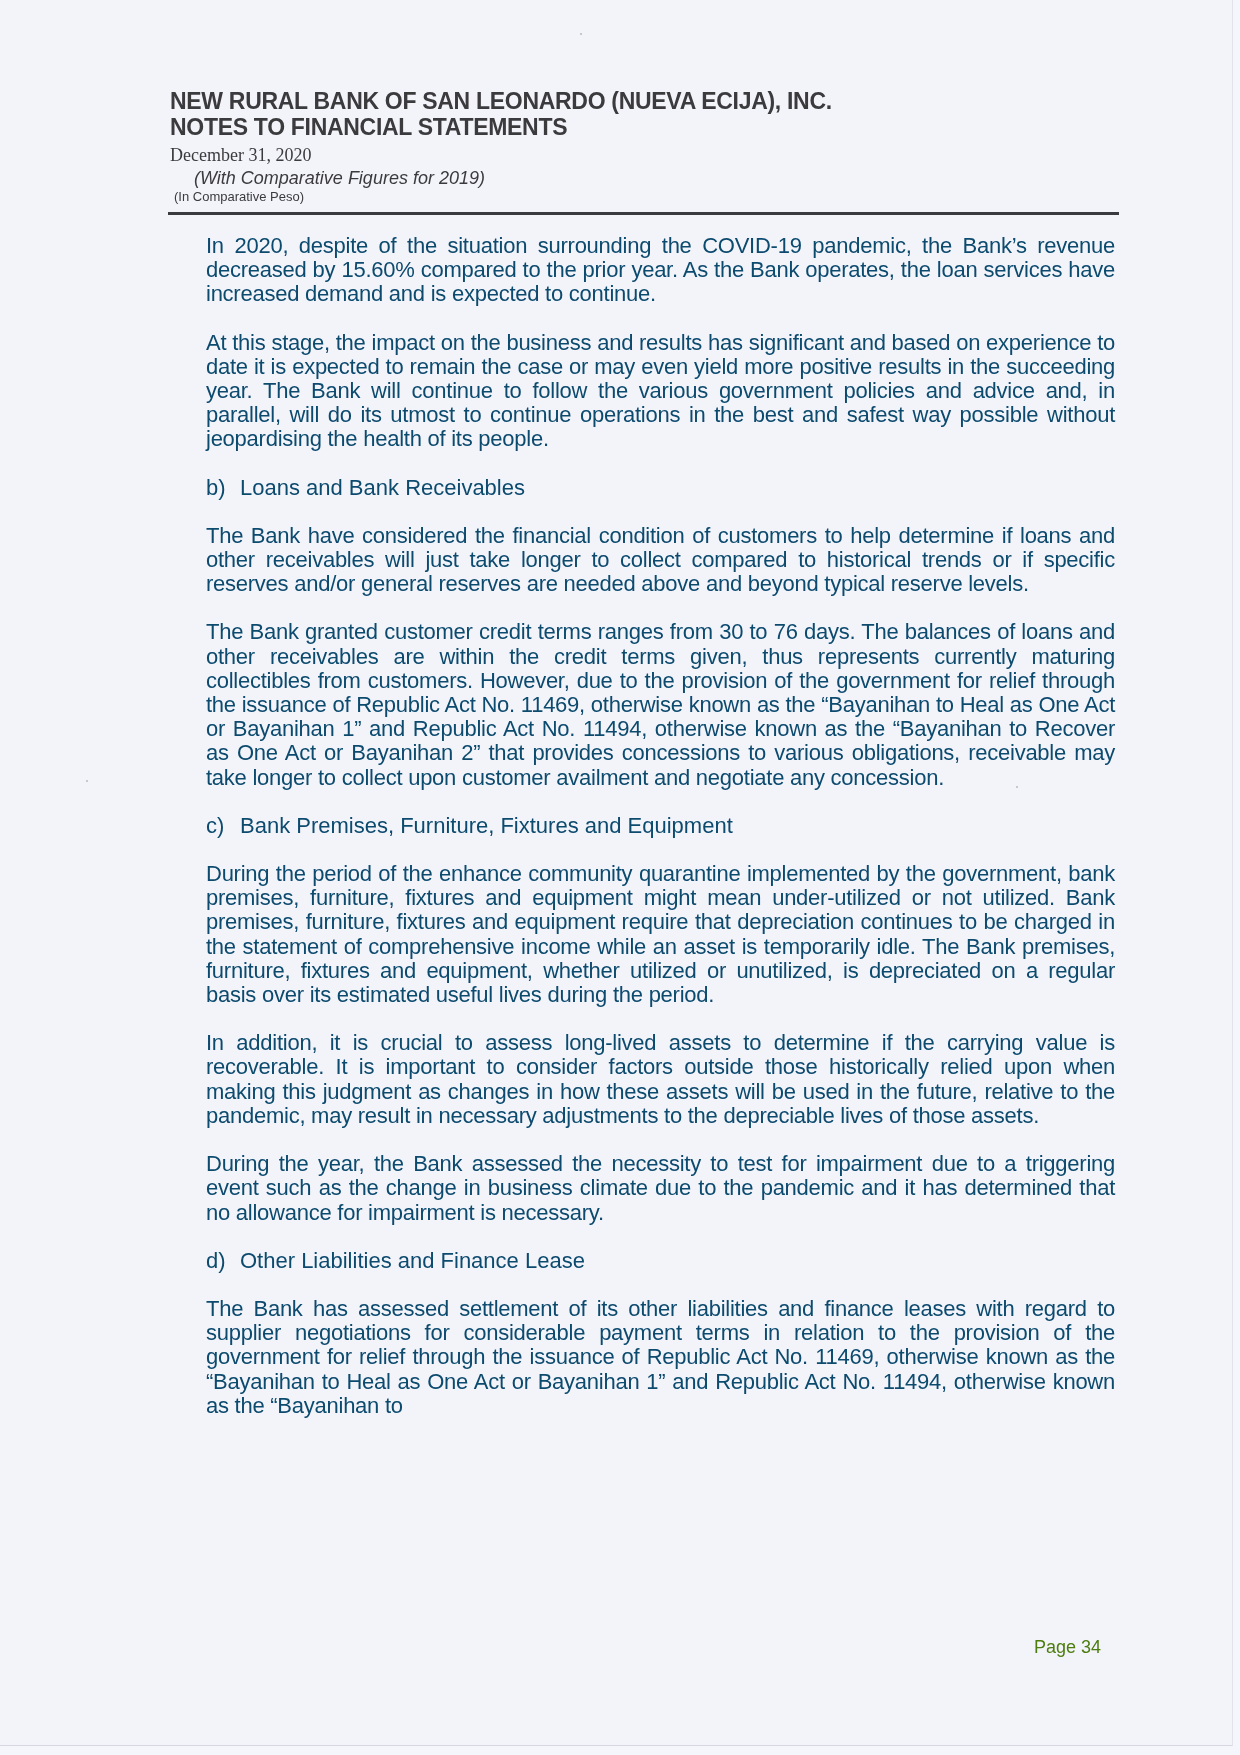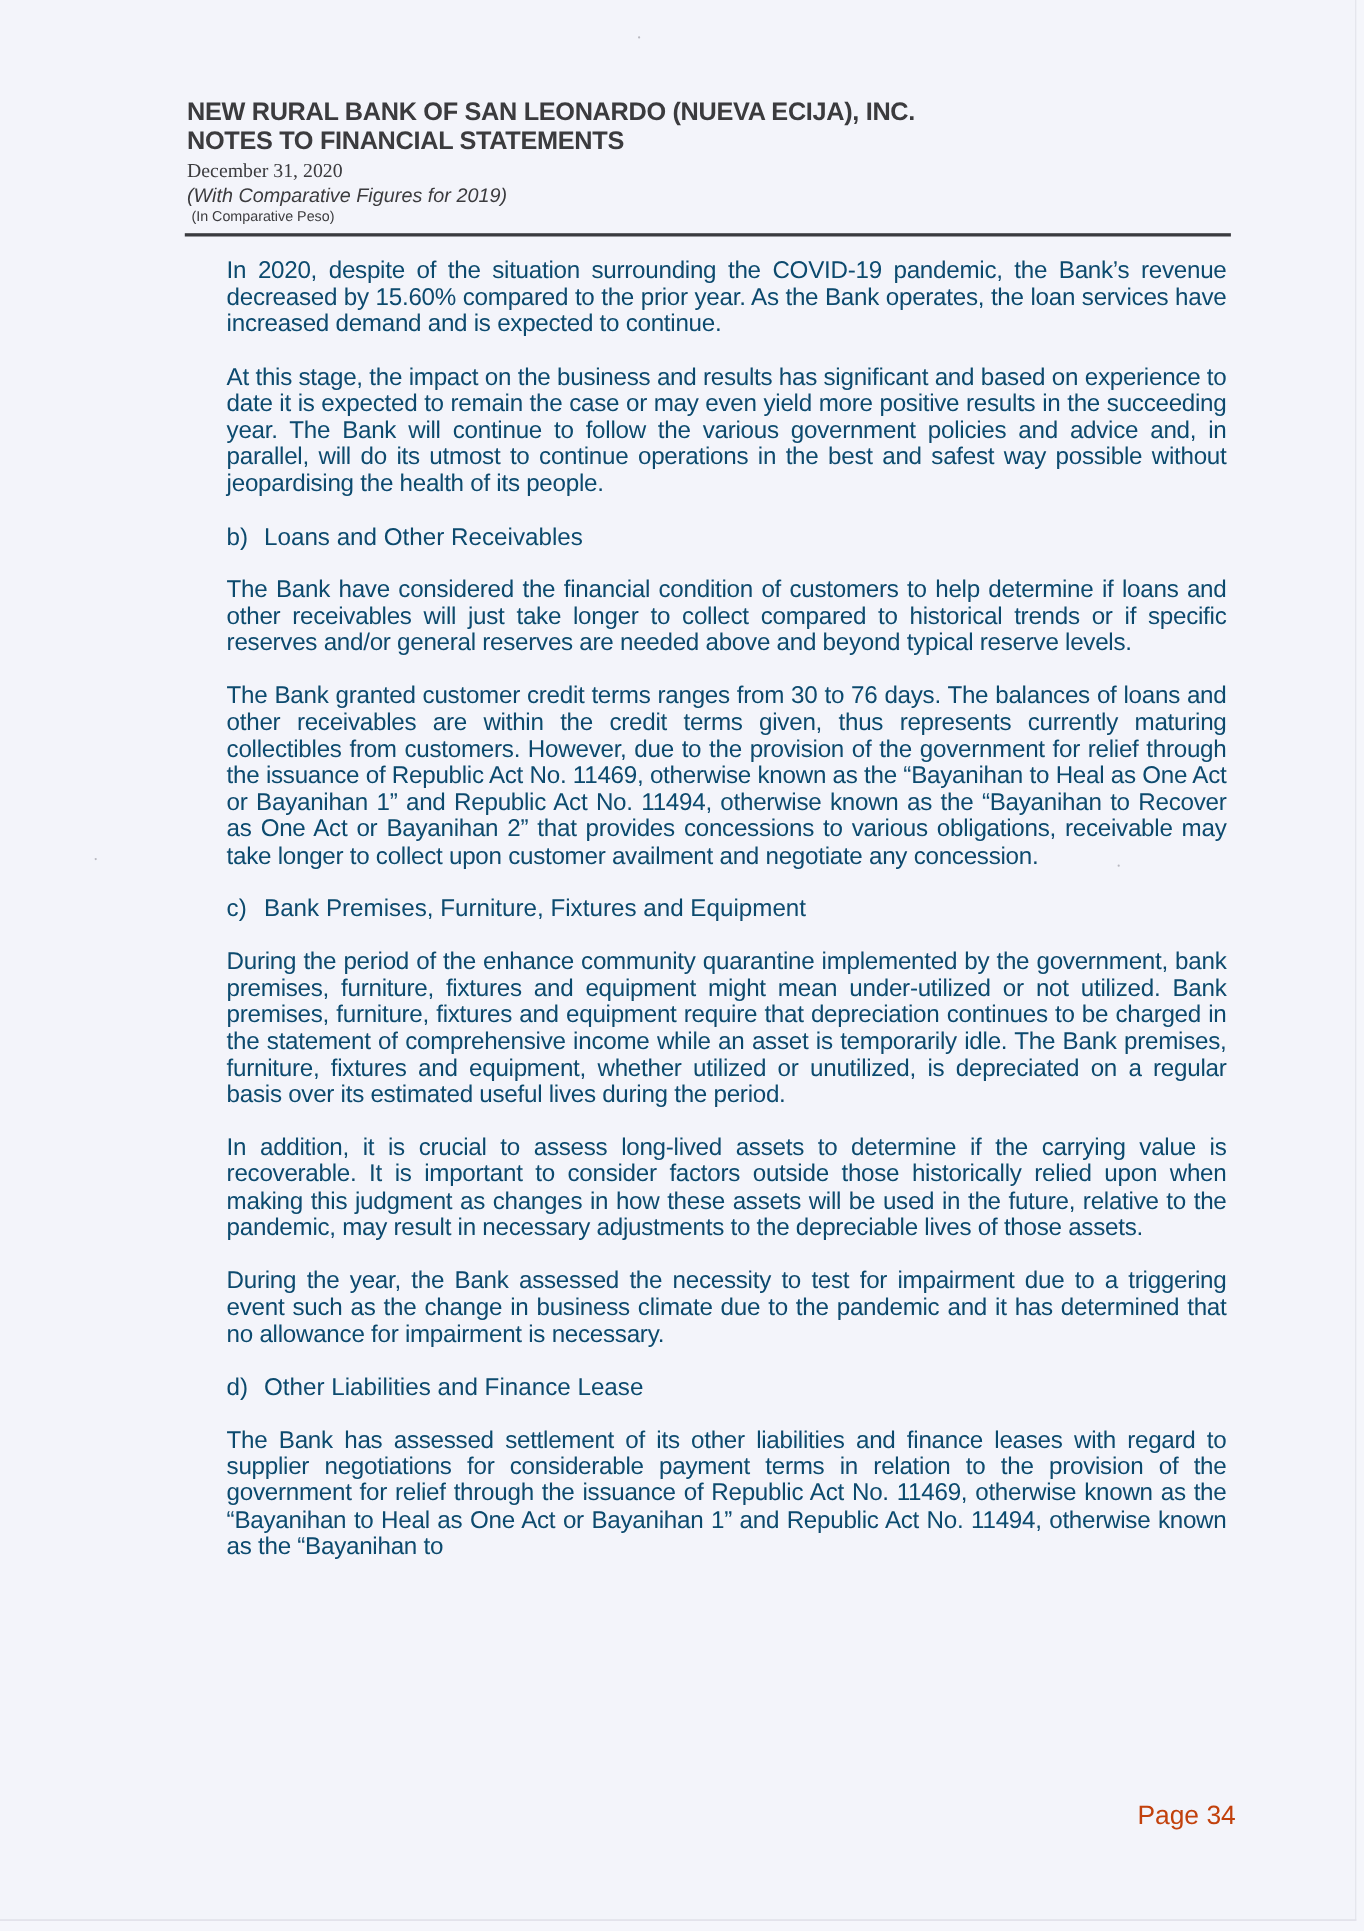--- a/index.html
+++ b/index.html
@@ -43,20 +43,21 @@
       line-height: 24px;
       margin-top: 3px;
       color: #3b3b3e;
       font-family: Liberation Serif, serif;
     }
     .h-comparative {
       font-size: 18px;
       font-style: italic;
       line-height: 22px;
       color: #3b3b3e;
+      margin-left: 24px;
     }
     .h-currency {
       font-size: 13px;
       line-height: 16px;
       padding-left: 4px;
       color: #3b3b3e;
     }
     .rule {
       position: absolute;
       left: 168px;
@@ -84,22 +85,22 @@
       display: flex;
     }
     .section-letter {
       width: 34px;
       flex: 0 0 34px;
     }
     .page-number {
       position: absolute;
       left: 1034px;
       top: 1637px;
-      font-size: 24px;
-      color: #c2410c;
+      font-size: 18px;
+      color: #4d7c0f;
     }
     .speck {
       position: absolute;
       width: 2px;
       height: 2px;
       background: #b8b8c0;
       border-radius: 50%;
     }
   </style>
 </head>
@@ -116,21 +117,21 @@
   </div>
 
   <div class="rule"></div>
 
   <div class="content">
     <p class="para">In 2020, despite of the situation surrounding the COVID-19 pandemic, the Bank’s revenue decreased by 15.60% compared to the prior year. As the Bank operates, the loan services have increased demand and is expected to continue.</p>
     <p class="para">At this stage, the impact on the business and results has significant and based on experience to date it is expected to remain the case or may even yield more positive results in the succeeding year. The Bank will continue to follow the various government policies and advice and, in parallel, will do its utmost to continue operations in the best and safest way possible without jeopardising the health of its people.</p>
 
     <div class="section-heading">
       <span class="section-letter">b)</span>
-      <span>Loans and Other Receivables</span>
+      <span>Loans and Bank Receivables</span>
     </div>
     <p class="para">The Bank have considered the financial condition of customers to help determine if loans and other receivables will just take longer to collect compared to historical trends or if specific reserves and/or general reserves are needed above and beyond typical reserve levels.</p>
     <p class="para">The Bank granted customer credit terms ranges from 30 to 76 days. The balances of loans and other receivables are within the credit terms given, thus represents currently maturing collectibles from customers. However, due to the provision of the government for relief through the issuance of Republic Act No. 11469, otherwise known as the “Bayanihan to Heal as One Act or Bayanihan 1” and Republic Act No. 11494, otherwise known as the “Bayanihan to Recover as One Act or Bayanihan 2” that provides concessions to various obligations, receivable may take longer to collect upon customer availment and negotiate any concession.</p>
 
     <div class="section-heading">
       <span class="section-letter">c)</span>
       <span>Bank Premises, Furniture, Fixtures and Equipment</span>
     </div>
     <p class="para">During the period of the enhance community quarantine implemented by the government, bank premises, furniture, fixtures and equipment might mean under-utilized or not utilized. Bank premises, furniture, fixtures and equipment require that depreciation continues to be charged in the statement of comprehensive income while an asset is temporarily idle. The Bank premises, furniture, fixtures and equipment, whether utilized or unutilized, is depreciated on a regular basis over its estimated useful lives during the period.</p>
     <p class="para">In addition, it is crucial to assess long-lived assets to determine if the carrying value is recoverable. It is important to consider factors outside those historically relied upon when making this judgment as changes in how these assets will be used in the future, relative to the pandemic, may result in necessary adjustments to the depreciable lives of those assets.</p>

